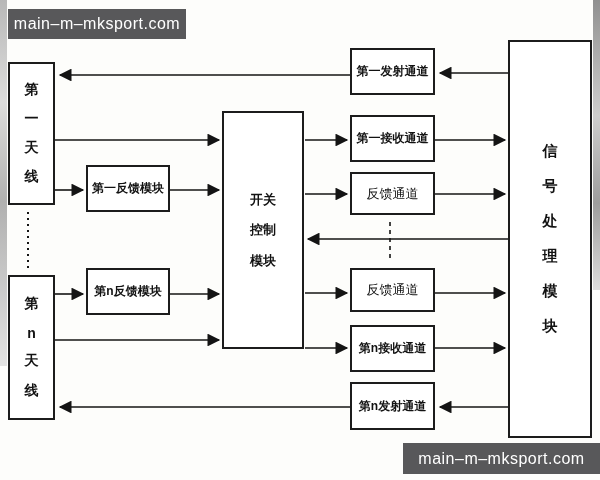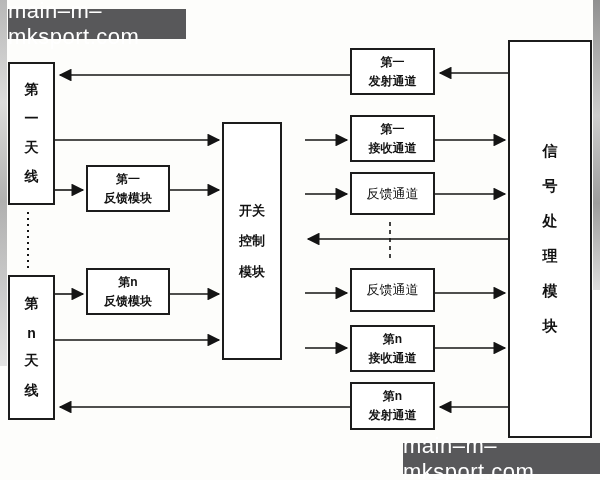--- a/index.html
+++ b/index.html
@@ -15,32 +15,32 @@
   .vchars{
     display:flex;flex-direction:column;align-items:center;justify-content:space-around;
     height:100%;width:100%;box-sizing:border-box;padding:12px 0;
     font-weight:700;font-size:14px;
   }
   .signal-vchars{
     display:flex;flex-direction:column;align-items:center;justify-content:center;
     height:100%;width:100%;gap:16px;font-weight:700;font-size:15px;
   }
   .hlines{
-    display:flex;flex-direction:column;align-items:center;justify-content:center;
+    display:flex;flex-direction:row;align-items:center;justify-content:center;
     font-weight:700;font-size:12px;line-height:1.55;text-align:center;white-space:nowrap;
   }
   .switch-lines{
     display:flex;flex-direction:column;align-items:center;justify-content:center;
     gap:15px;font-weight:700;font-size:13px;line-height:1.2;
   }
   .single-line{font-weight:400;font-size:13px;white-space:nowrap;}
   .wm{
     position:absolute;background:#58585a;color:#fff;
     display:flex;align-items:center;justify-content:center;
-    font-size:22px;letter-spacing:.5px;
+    font-size:16px;letter-spacing:.5px;
   }
   svg.wires{position:absolute;left:0;top:0;width:600px;height:480px;pointer-events:none;}
   .edge-artifact{position:absolute;pointer-events:none;}
   .edge-left{
     left:0;top:58;width:7px;height:366px;opacity:.7;
     background:linear-gradient(180deg,#9a9a9a 0%,#cfcfcf 28%,#8f8f8f 55%,#d8d8d8 100%);
   }
   .edge-right{
     right:0;top:80;width:7px;height:290px;opacity:.75;
     background:linear-gradient(180deg,#6c6c6c 0%,#bdbdbd 40%,#7d7d7d 70%,#d2d2d2 100%);
@@ -119,21 +119,21 @@
       <div>反馈模块</div>
     </div>
   </div>
   <div class="box" style="left:86px;top:268px;width:84px;height:47px;">
     <div class="hlines">
       <div>第n</div>
       <div>反馈模块</div>
     </div>
   </div>
 
-  <div class="box" style="left:222px;top:122px;width:60px;height:238px;">
+  <div class="box" style="left:222px;top:111px;width:82px;height:238px;">
     <div class="switch-lines">
       <div>开关</div>
       <div>控制</div>
       <div>模块</div>
     </div>
   </div>
 
   <div class="box" style="left:350px;top:48px;width:85px;height:47px;">
     <div class="hlines">
       <div>第一</div>

